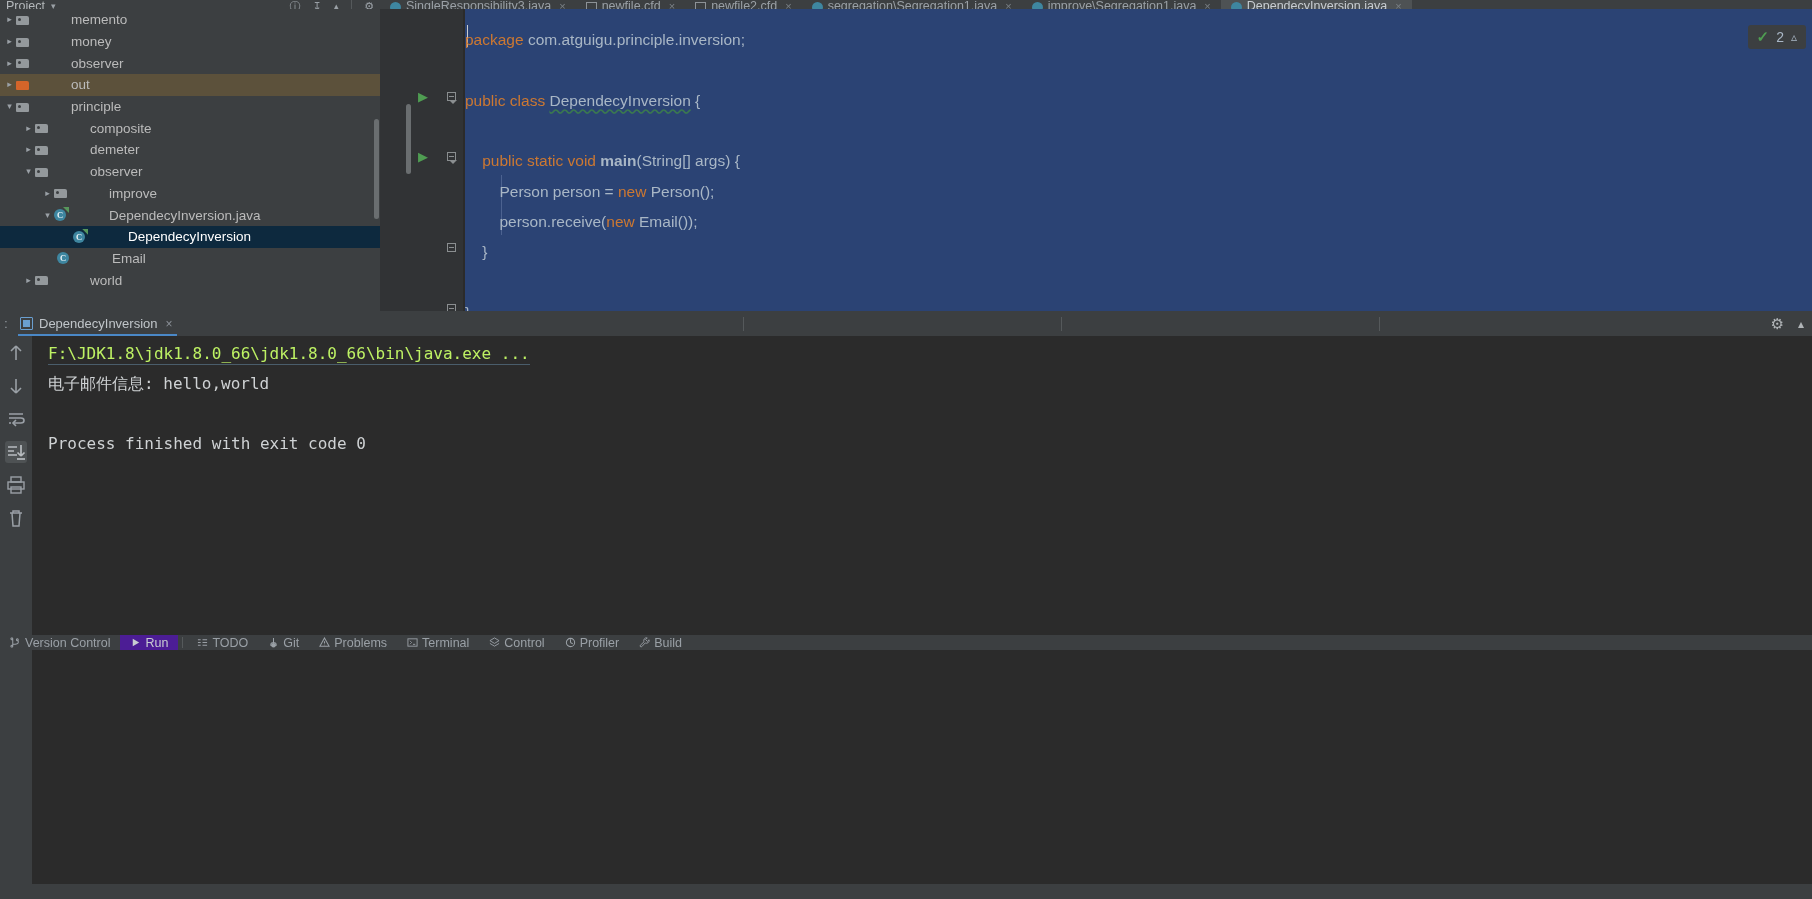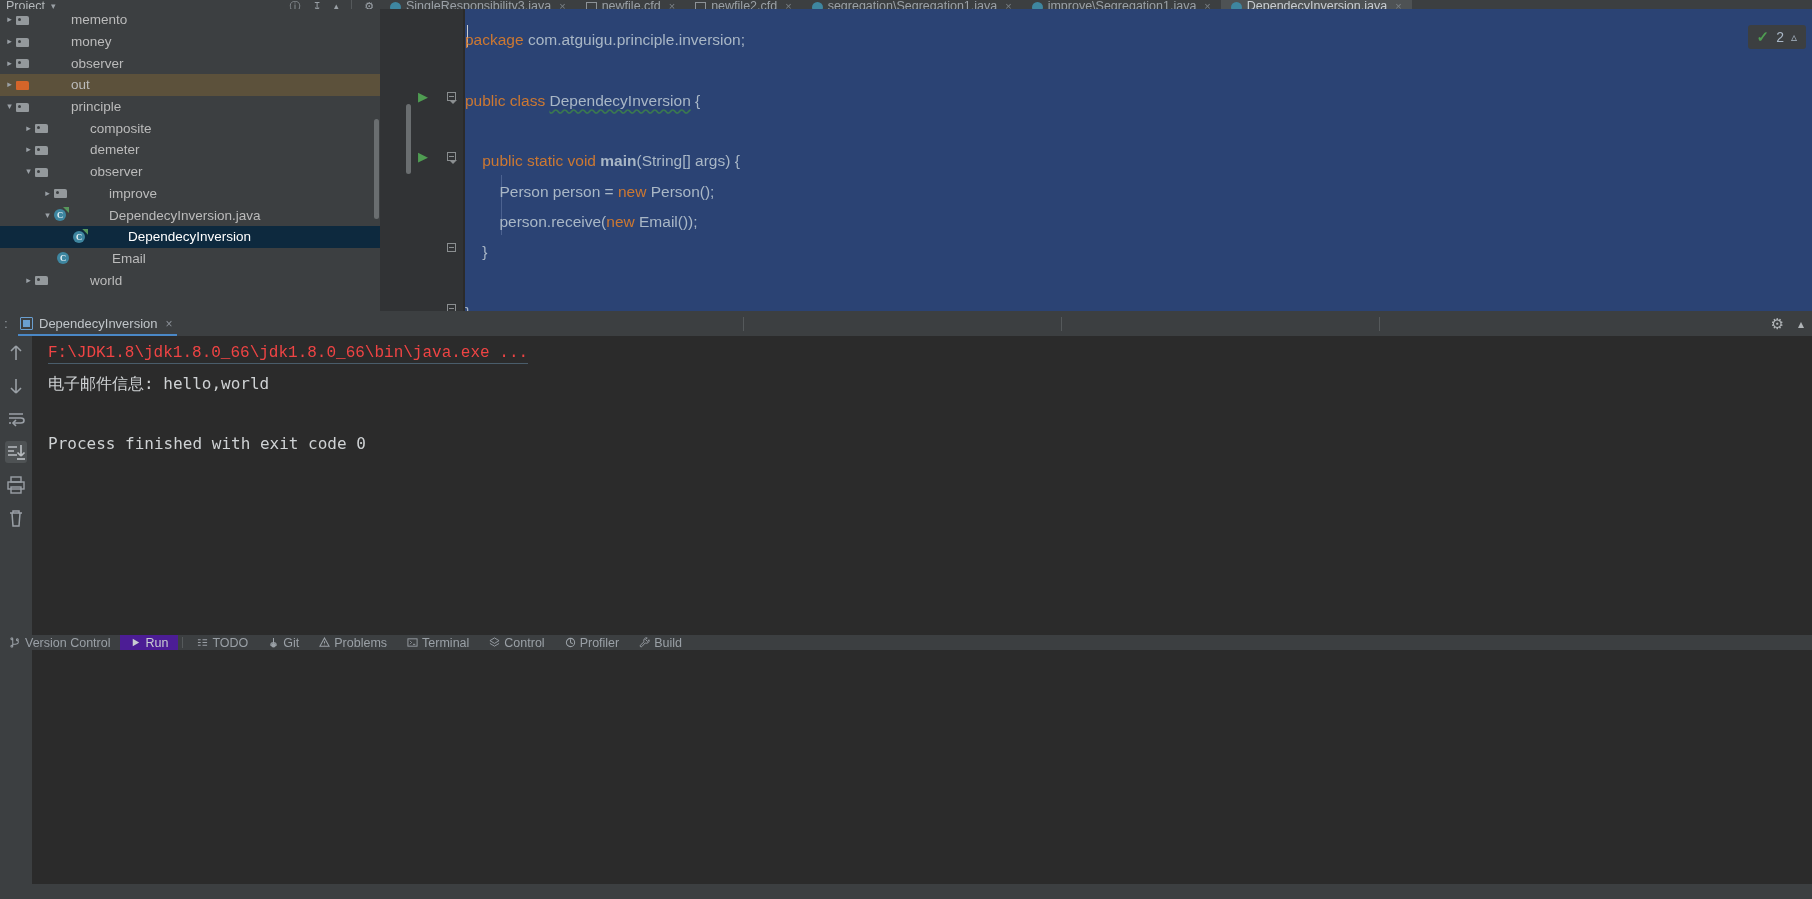--- a/index.html
+++ b/index.html
@@ -201,21 +201,21 @@
   .sbtn { width: 22px; height: 22px; position: relative; color: #9aa0a6; }
   .sbtn.active { background: #4e5254; border-radius: 3px; }
   .sbtn svg { display: block; width: 22px; height: 22px; }
 
   .console {
     position: absolute; left: 32px; top: 336px; width: 1780px; height: 443px;
     background: #2b2b2b; overflow: hidden;
     font-family: "DejaVu Sans Mono", monospace; font-size: 16px;
   }
   .cl { position: absolute; left: 16px; white-space: pre; }
-  .cl.path { color: #ef4444; border-bottom: 1px solid #4a5d6b; display: inline-block; padding-bottom: 1px; font-family: Liberation Mono, monospace; }
+  .cl.path { color: #bef264; border-bottom: 1px solid #4a5d6b; display: inline-block; padding-bottom: 1px; }
   .cl.out { color: #cfd2d4; }
   .cl.fin { color: #cfd2d4; }
 
   
   .bottom-fill {
     position: absolute; left: 0; top: 779px; width: 1812px; height: 105px;
     background: #2b2b2b;
   }
   .bottom-left-strip {
     position: absolute; left: 0; top: 779px; width: 32px; height: 105px;

